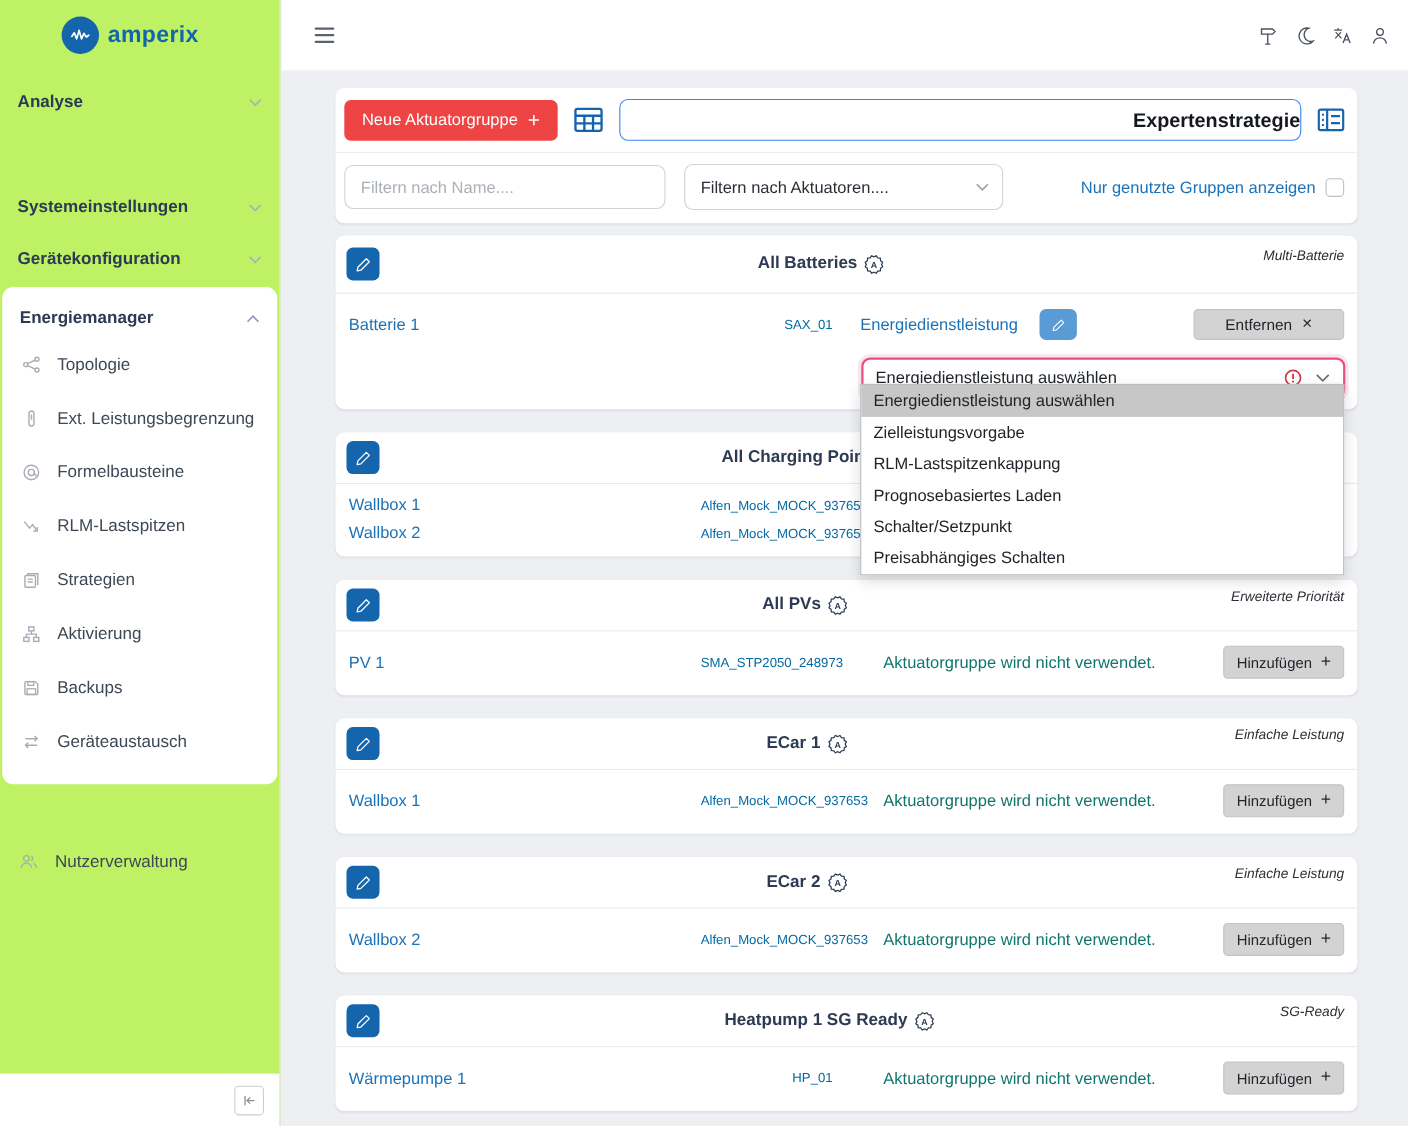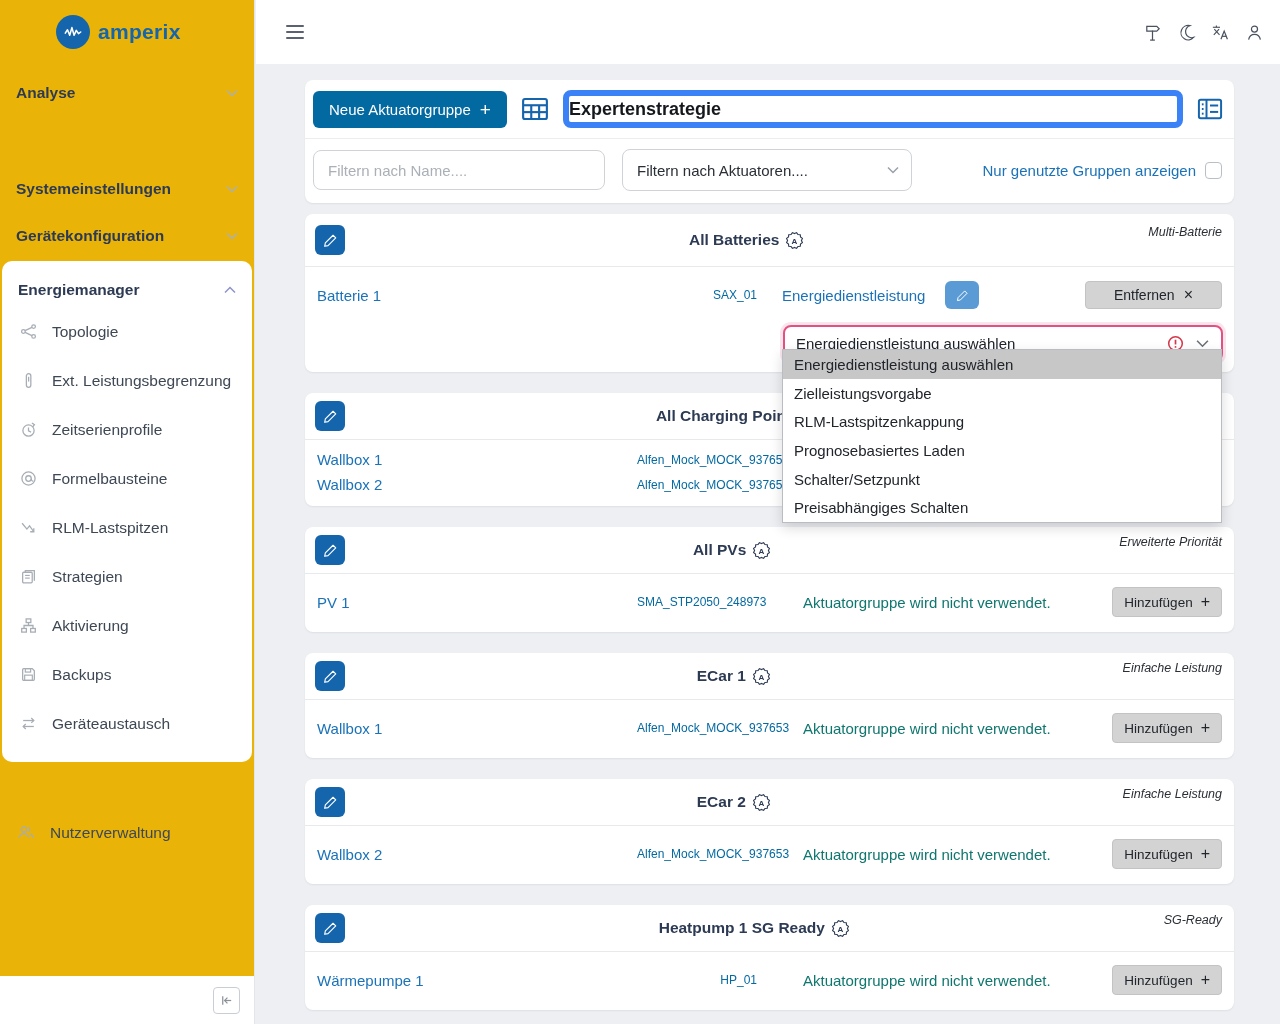--- a/index.html
+++ b/index.html
@@ -2,21 +2,21 @@
 <html><head>
 <meta charset="utf-8">
 <style>
   * { margin:0; padding:0; box-sizing:border-box; }
   html,body { width:1280px; height:1024px; }
   body { font-family:"Liberation Sans", sans-serif; background:#edeff2; }
   .app { position:relative; width:1280px; height:1024px; overflow:hidden; }
 
   
   .sidebar { position:absolute; left:0; top:0; width:255px; height:1024px;
-             background:#eab308; border-right:1px solid #e3e5e8;
+             background:#bef264; border-right:1px solid #e3e5e8;
              display:flex; flex-direction:column; }
   .logo-row { height:64px; display:flex; align-items:center; padding-left:56px; gap:8px; flex:none; }
   .logo-circle { width:34px; height:34px; border-radius:50%; background:#1565ad;
                  display:flex; align-items:center; justify-content:center; }
   .logo-text { color:#1565ad; font-size:21px; font-weight:bold; letter-spacing:.3px; }
   .side-nav { flex:1; padding-top:16px; }
   .side-section { display:flex; align-items:center; justify-content:space-between;
                   padding:0 16px; height:26px; cursor:pointer; }
   .side-section .sec-label { font-size:15.5px; font-weight:bold; color:#2c3a53; }
   .sec-analyse { margin-bottom:70px; }
@@ -42,27 +42,27 @@
   .top-icon { width:20px; height:20px; display:flex; align-items:center; justify-content:center;
               color:#4a5260; cursor:pointer; }
 
   
   .content { position:absolute; left:256px; top:64px; width:1024px; height:960px;
              padding:16px 46px 0 49px; overflow:hidden; }
 
   .panel { background:#fff; border-radius:8px; box-shadow:0 1px 2px rgba(20,30,50,.07); }
   .header-panel { margin-bottom:11px; }
   .hp-row1 { display:flex; align-items:center; padding:10px 10px 10px 8px; gap:13px; }
-  .btn-primary { background:#0369a1; color:#fff; border:none; border-radius:6px; height:37px;
+  .btn-primary { background:#ef4444; color:#fff; border:none; border-radius:6px; height:37px;
                  padding:0 16px; font-size:15px; font-family:inherit; cursor:pointer;
                  display:flex; align-items:center; gap:9px; }
   .btn-primary .plus { font-size:19px; font-weight:400; line-height:1; }
   .table-icon { cursor:pointer; display:flex; }
-  .strategy-input { flex:1; height:38px; border:6px solid #3b82f6; border-radius:8px;
-                    text-align:left; font-weight:bold; font-size:18px; color:#15181d;
+  .strategy-input { flex:1; height:38px; border:1px solid #3b82f6; border-radius:8px;
+                    text-align:right; font-weight:bold; font-size:18px; color:#15181d;
                     font-family:inherit; }
   .hp-divider { height:1px; background:#ebedef; }
   .hp-row2 { display:flex; align-items:center; padding:10px 12px 12px 8px; }
   .filter-input { width:292px; height:40px; border:1px solid #cfd3d7; border-radius:8px;
                   padding:0 14px; font-size:15px; font-family:inherit; color:#333; }
   .filter-input::placeholder { color:#aab0b6; }
   .filter-select { width:290px; height:42px; border:1px solid #cfd3d7; border-radius:8px;
                    margin-left:17px; padding:0 12px 0 14px; display:flex; align-items:center;
                    justify-content:space-between; font-size:15px; color:#2a2f36; cursor:pointer;
                    background:#fff; }
@@ -183,30 +183,20 @@
           <span class="item-label">Topologie</span>
         </div>
         <div class="side-item">
           <span class="item-icon">
             <svg width="17" height="17" viewBox="0 0 16 16">
                 <rect x="6" y="1.6" width="4.2" height="12.8" rx="2.1" fill="none" stroke="#a7adb5" stroke-width="1.2"></rect>
                 <line x1="8.1" y1="4.5" x2="8.1" y2="9" stroke="#a7adb5" stroke-width="1.2"></line>
               </svg>
           </span>
           <span class="item-label">Ext. Leistungsbegrenzung</span>
-        </div>
-        <div class="side-item">
-          <span class="item-icon">
-            <svg width="17" height="17" viewBox="0 0 16 16">
-                <circle cx="8" cy="9" r="5.3" fill="none" stroke="#a7adb5" stroke-width="1.2"></circle>
-                <polyline points="8,6 8,9.3 10.4,10.4" fill="none" stroke="#a7adb5" stroke-width="1.2"></polyline>
-                <polyline points="11.2,1.8 13.6,3.4 12,5.6" fill="none" stroke="#a7adb5" stroke-width="1.2"></polyline>
-              </svg>
-          </span>
-          <span class="item-label">Zeitserienprofile</span>
         </div>
         <div class="side-item">
           <span class="item-icon">
             <svg width="17" height="17" viewBox="0 0 16 16">
                 <circle cx="8" cy="8" r="6.2" fill="none" stroke="#a7adb5" stroke-width="1.2"></circle>
                 <circle cx="8" cy="8" r="2.6" fill="none" stroke="#a7adb5" stroke-width="1.2"></circle>
                 <path d="M10.6 8c0 2 1 2.6 2 2.3" fill="none" stroke="#a7adb5" stroke-width="1.2"></path>
               </svg>
           </span>
           <span class="item-label">Formelbausteine</span>

